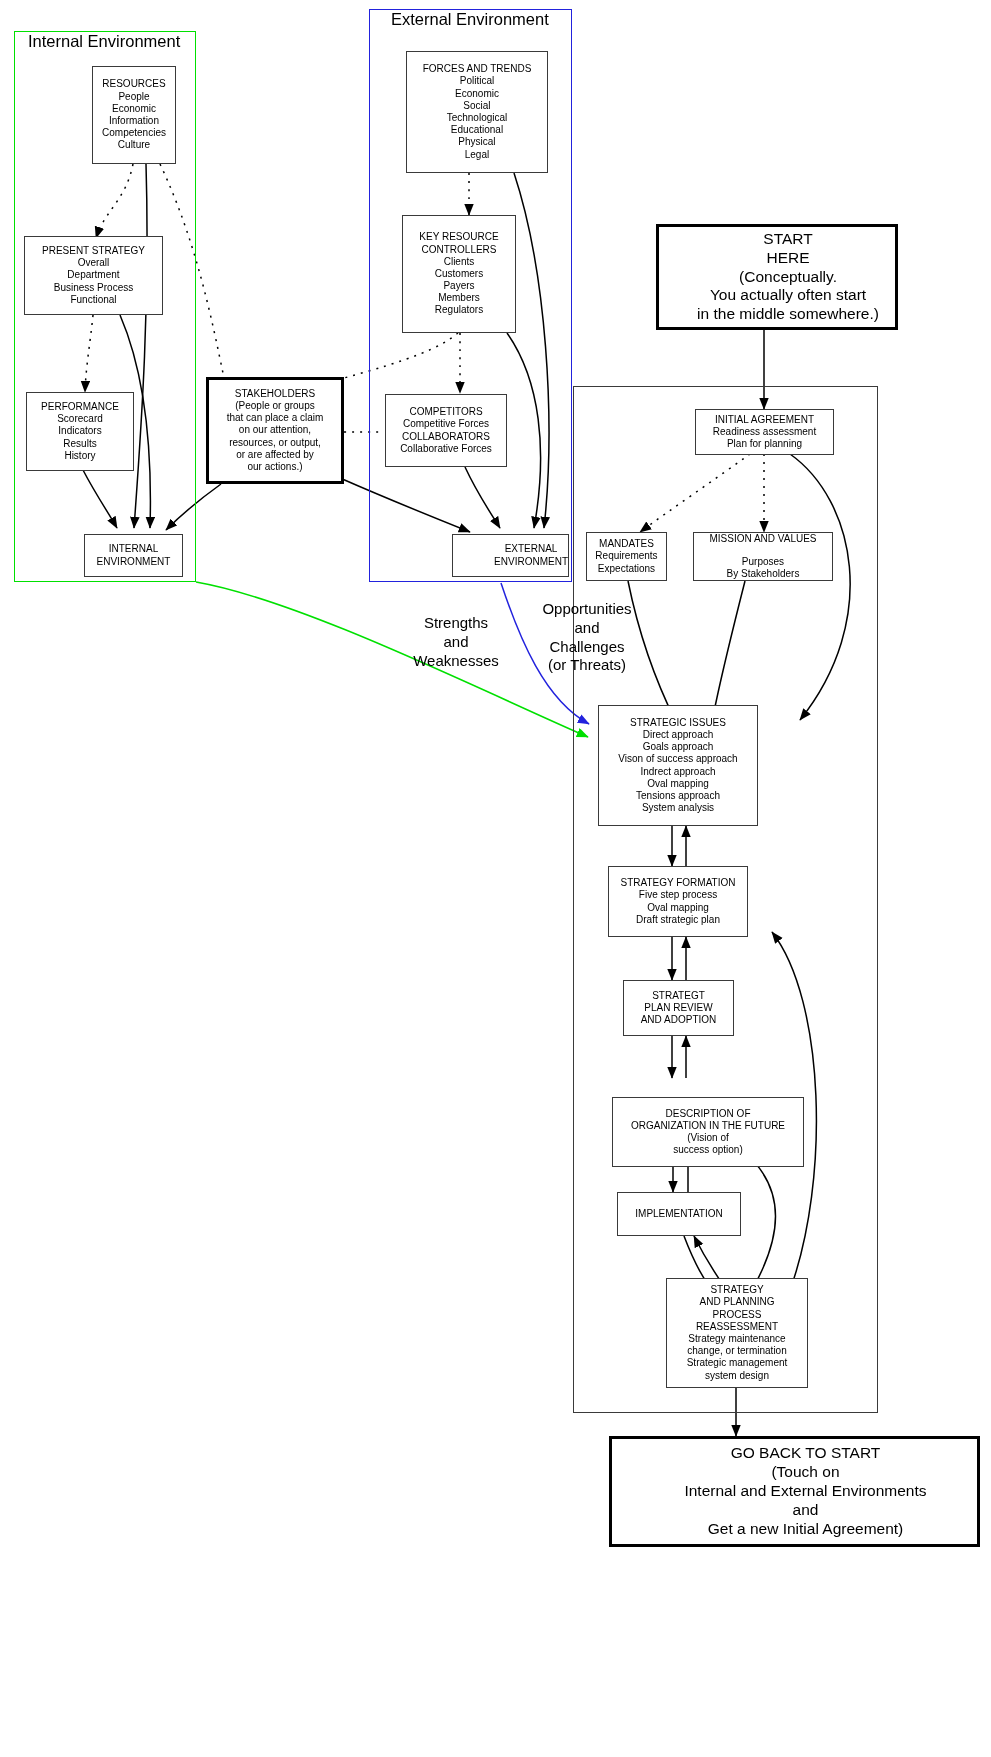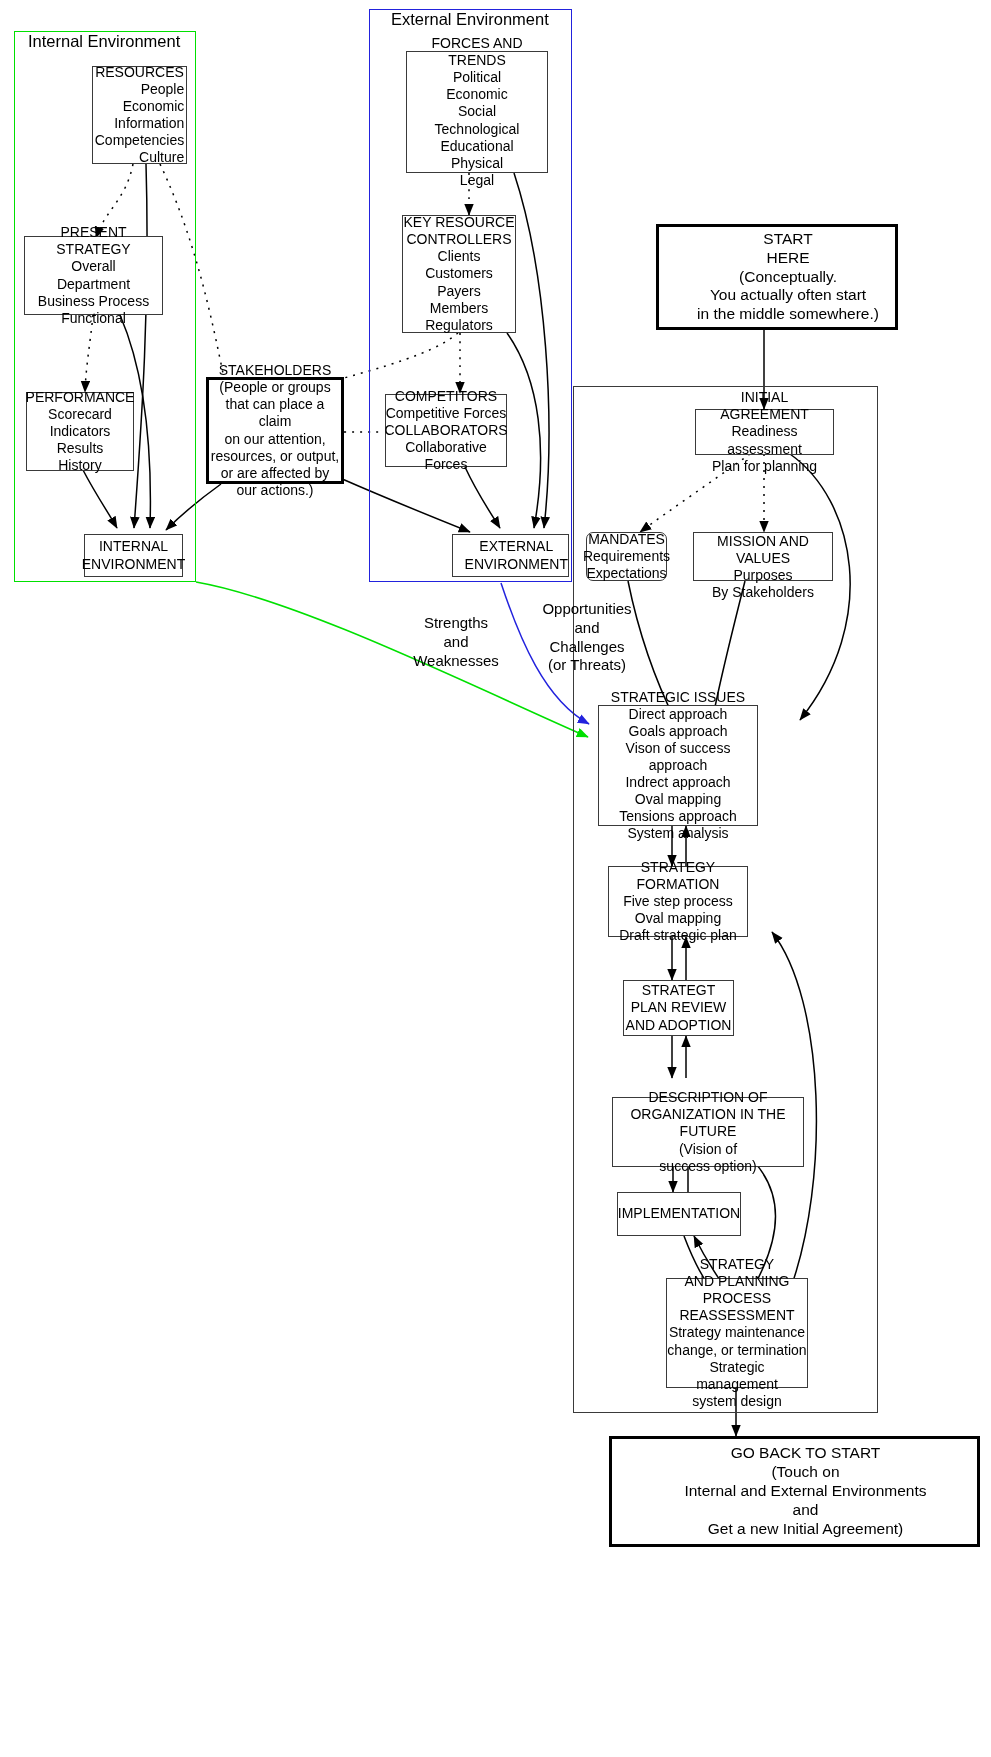--- a/index.html
+++ b/index.html
@@ -3,21 +3,21 @@
 <meta charset="utf-8">
 <style>
   html,body{margin:0;padding:0;background:#ffffff;}
   body{width:991px;height:1757px;position:relative;
        font-family:"Liberation Sans","DejaVu Sans",sans-serif;color:#000;}
   #stage{position:relative;width:991px;height:1757px;overflow:hidden;}
   svg#wires{position:absolute;left:0;top:0;width:991px;height:1757px;pointer-events:none;}
   .node{position:absolute;box-sizing:border-box;background:#fff;
         border:1.6px solid #3a3a3a;display:flex;flex-direction:column;
         align-items:center;justify-content:center;text-align:center;
-        line-height:1.22;font-size:14px;z-index:3;}
+        line-height:1.22;font-size:10px;z-index:3;}
   .node .ttl{white-space:pre-line;}
   .node .sub{white-space:pre-line;}
   .thick{border:3px solid #000;}
   .group{position:absolute;box-sizing:border-box;background:transparent;z-index:1;}
   .group.green{border:1.8px solid #00e000;}
   .group.blue{border:1.8px solid #2222dd;}
   .group.plain{border:1.6px solid #3a3a3a;}
   .grouplabel{position:absolute;font-size:16.5px;z-index:2;white-space:nowrap;}
   .edgelabel{position:absolute;font-size:15px;text-align:center;
              line-height:1.25;white-space:pre-line;z-index:2;}
@@ -98,21 +98,21 @@
       <path d="M728,1292 C716,1275 702,1252 694,1236" marker-end="url(#ah)"></path>
 
       <path d="M752,1290 C780,1240 790,1190 742,1150" marker-end="url(#ah)"></path>
 
       <path d="M790,1290 C830,1180 825,1000 772,932" marker-end="url(#ah)"></path>
 
       <path d="M736,1388 L736,1436" marker-end="url(#ah)"></path>
     </g>
   </svg>
 
-  <div class="node" style="left:92px;top:66px;width:95px;height:98px;text-align:right;">
+  <div class="node" style="left:92px;top:66px;width:84px;height:98px;">
     <div class="ttl">RESOURCES</div>
     <div class="sub">People
 Economic
 Information
 Competencies
 Culture</div>
   </div>
 
   <div class="node" style="left:24px;top:236px;width:139px;height:79px;">
     <div class="ttl">PRESENT STRATEGY</div>
@@ -185,21 +185,21 @@
 You actually often start
 in the middle somewhere.)</div>
   </div>
 
   <div class="node" style="left:695px;top:409px;width:139px;height:46px;">
     <div class="ttl">INITIAL AGREEMENT</div>
     <div class="sub">Readiness assessment
 Plan for planning</div>
   </div>
 
-  <div class="node" style="left:586px;top:532px;width:81px;height:49px;border-radius:7px;">
+  <div class="node" style="left:586px;top:532px;width:81px;height:49px;">
     <div class="ttl">MANDATES</div>
     <div class="sub">Requirements
 Expectations</div>
   </div>
 
   <div class="node" style="left:693px;top:532px;width:140px;height:49px;justify-content:space-between;">
     <div class="ttl">MISSION AND VALUES</div>
     <div class="sub">Purposes
 By Stakeholders</div>
   </div>

